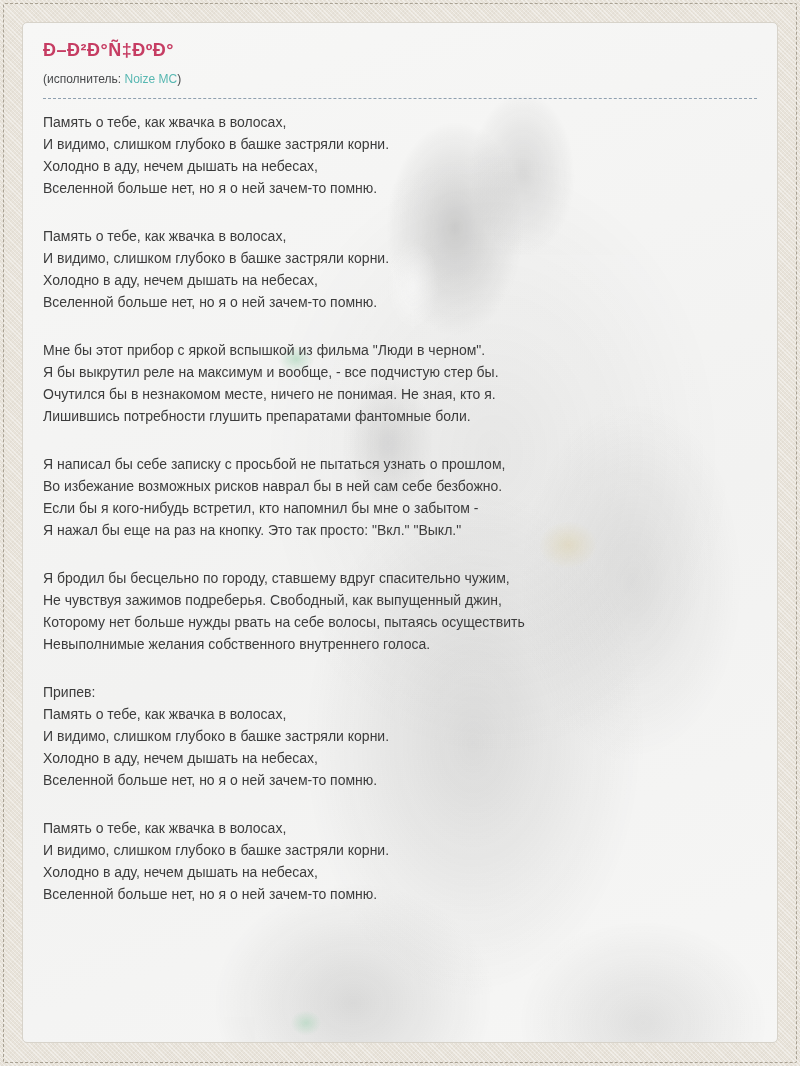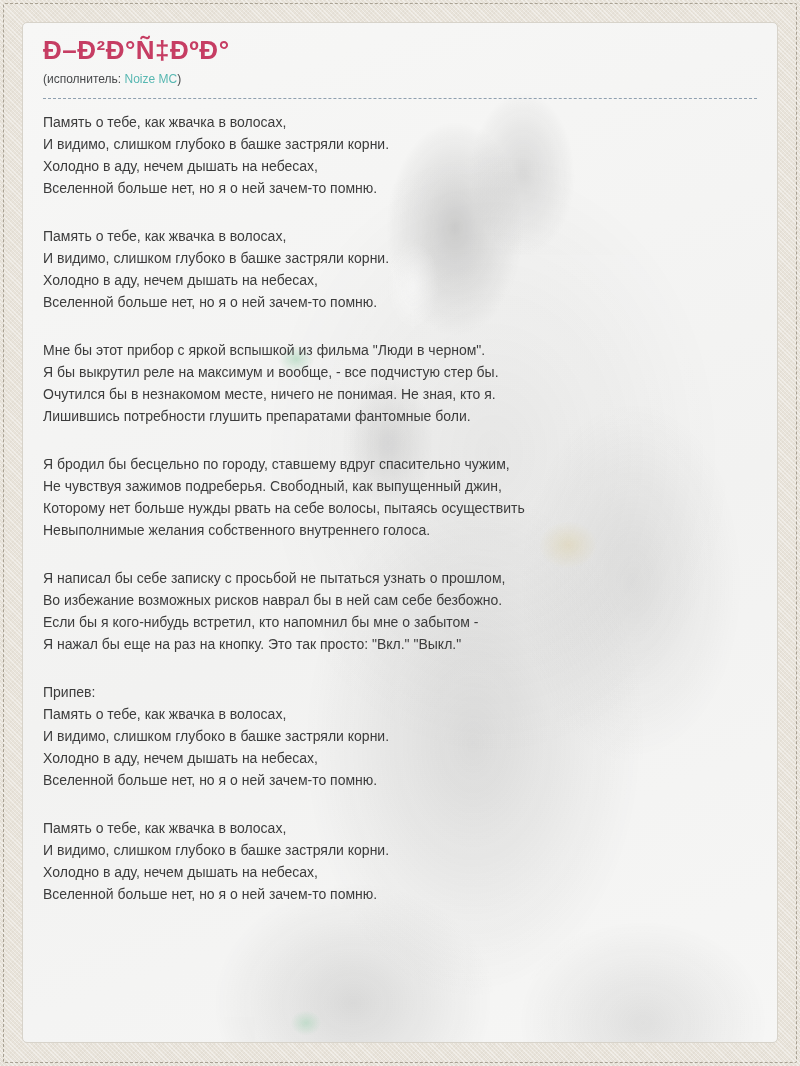--- a/index.html
+++ b/index.html
@@ -42,21 +42,21 @@
       radial-gradient(ellipse 70px 110px at 500px 150px, rgba(55,55,58,.16), rgba(55,55,58,0) 75%),
       radial-gradient(ellipse 60px 90px at 365px 420px, rgba(60,60,62,.14), rgba(60,60,62,0) 75%),
       radial-gradient(ellipse 230px 340px at 450px 720px, rgba(62,62,64,.15), rgba(62,62,64,0) 75%),
       radial-gradient(ellipse 150px 240px at 610px 560px, rgba(64,64,66,.12), rgba(64,64,66,0) 75%),
       radial-gradient(ellipse 190px 160px at 330px 980px, rgba(58,58,60,.16), rgba(58,58,60,0) 75%),
       radial-gradient(ellipse 170px 140px at 620px 1000px, rgba(58,58,60,.13), rgba(58,58,60,0) 75%),
       radial-gradient(ellipse 300px 380px at 470px 430px, rgba(70,70,72,.08), rgba(70,70,72,0) 80%);
   }
   .content{position:relative;box-sizing:border-box;padding:12px 20px 0 20px;}
   h1.title{
-    margin:0 0 3px 0;font-size:26px;line-height:30px;font-weight:bold;
+    margin:0 0 3px 0;font-size:18px;line-height:30px;font-weight:bold;
     color:var(--title-color);letter-spacing:.5px;
   }
   .artist{font-size:12px;line-height:22px;color:var(--muted-color);margin:0 0 7px 0;}
   .artist a{color:var(--link-color);text-decoration:none;cursor:pointer;}
   .sep{border-bottom:1px dashed var(--dash-color);height:1px;margin:0 0 12px 0;}
   .lyrics{font-size:14px;line-height:22px;color:var(--text-color);}
   .lyrics p.stanza{margin:0 0 26px 0;}
 </style>
 </head>
 <body>
@@ -66,19 +66,19 @@
 <div class="card">
   <div class="photo"></div>
   <div class="content">
     <h1 class="title">Ð–Ð²Ð°Ñ‡ÐºÐ°</h1>
     <div class="artist"><span>(исполнитель:</span> <a href="#" class="artist-link">Noize MC</a><span>)</span></div>
     <div class="sep"></div>
     <div class="lyrics">
         <p class="stanza">Память о тебе, как жвачка в волосах,<br>И видимо, слишком глубоко в башке застряли корни.<br>Холодно в аду, нечем дышать на небесах,<br>Вселенной больше нет, но я о ней зачем-то помню.</p>
         <p class="stanza">Память о тебе, как жвачка в волосах,<br>И видимо, слишком глубоко в башке застряли корни.<br>Холодно в аду, нечем дышать на небесах,<br>Вселенной больше нет, но я о ней зачем-то помню.</p>
         <p class="stanza">Мне бы этот прибор с яркой вспышкой из фильма "Люди в черном".<br>Я бы выкрутил реле на максимум и вообще, - все подчистую стер бы.<br>Очутился бы в незнакомом месте, ничего не понимая. Не зная, кто я.<br>Лишившись потребности глушить препаратами фантомные боли.</p>
+        <p class="stanza">Я написал бы себе записку с просьбой не пытаться узнать о прошлом,<br>Во избежание возможных рисков наврал бы в ней сам себе безбожно.<br>Если бы я кого-нибудь встретил, кто напомнил бы мне о забытом -<br>Я нажал бы еще на раз на кнопку. Это так просто: "Вкл." "Выкл."</p>
         <p class="stanza">Я бродил бы бесцельно по городу, ставшему вдруг спасительно чужим,<br>Не чувствуя зажимов подреберья. Свободный, как выпущенный джин,<br>Которому нет больше нужды рвать на себе волосы, пытаясь осуществить<br>Невыполнимые желания собственного внутреннего голоса.</p>
-        <p class="stanza">Я написал бы себе записку с просьбой не пытаться узнать о прошлом,<br>Во избежание возможных рисков наврал бы в ней сам себе безбожно.<br>Если бы я кого-нибудь встретил, кто напомнил бы мне о забытом -<br>Я нажал бы еще на раз на кнопку. Это так просто: "Вкл." "Выкл."</p>
         <p class="stanza">Припев:<br>Память о тебе, как жвачка в волосах,<br>И видимо, слишком глубоко в башке застряли корни.<br>Холодно в аду, нечем дышать на небесах,<br>Вселенной больше нет, но я о ней зачем-то помню.</p>
         <p class="stanza">Память о тебе, как жвачка в волосах,<br>И видимо, слишком глубоко в башке застряли корни.<br>Холодно в аду, нечем дышать на небесах,<br>Вселенной больше нет, но я о ней зачем-то помню.</p>
       </div>
   </div>
 </div>
 
 </body></html>

